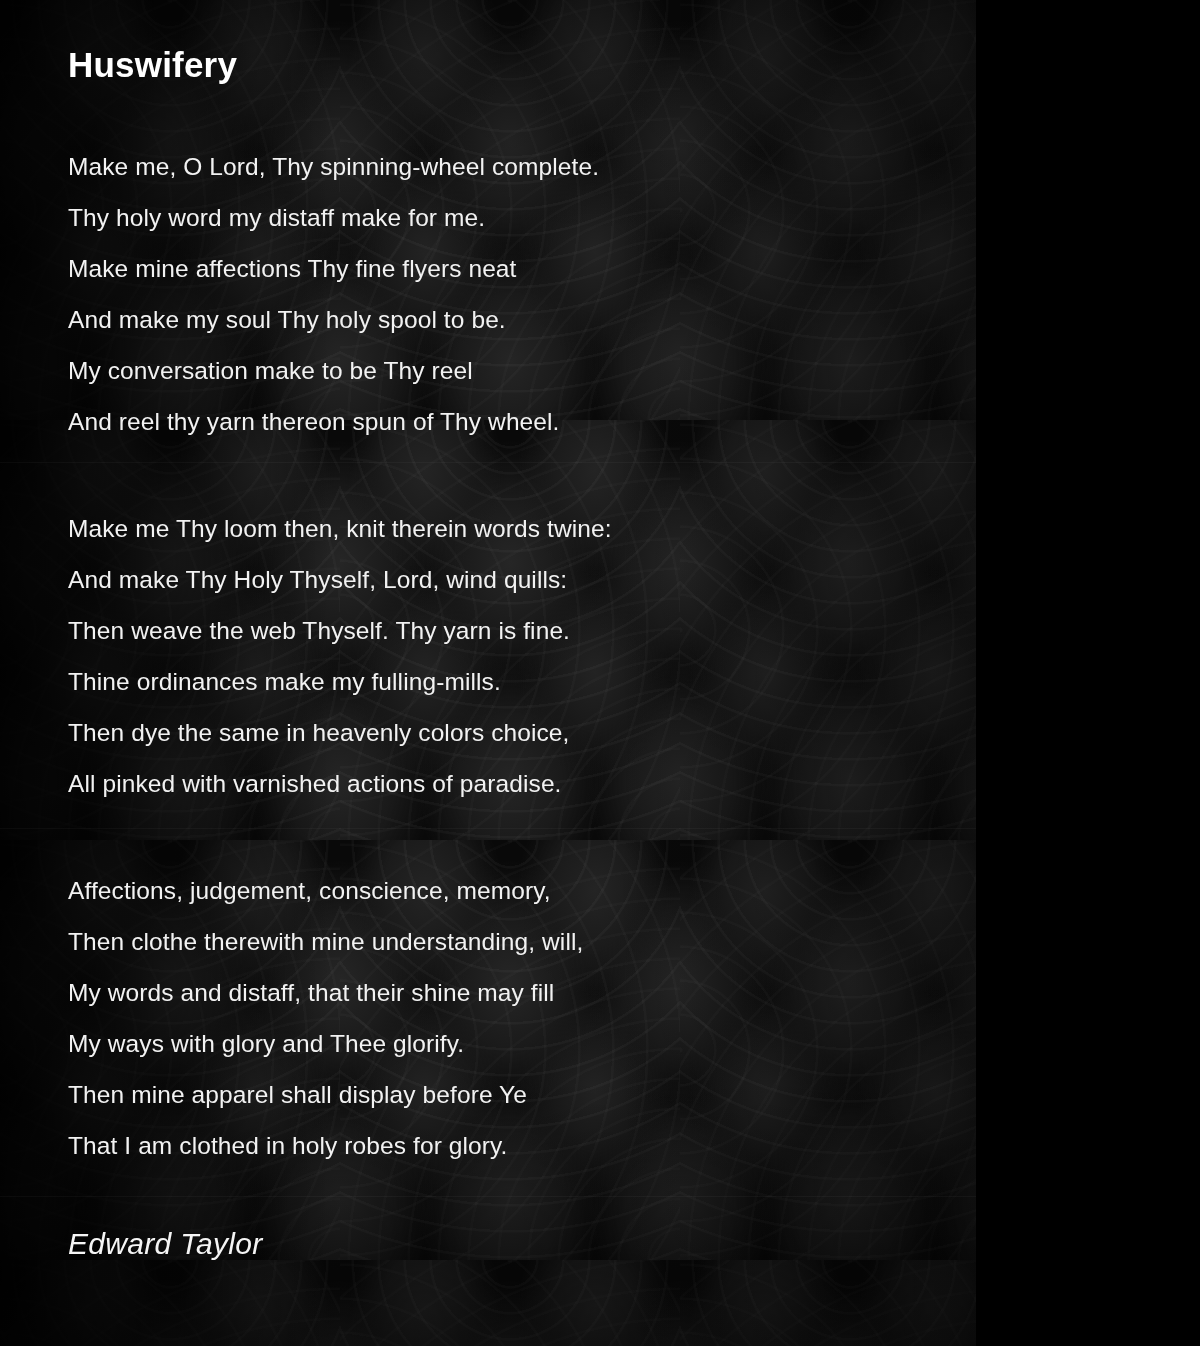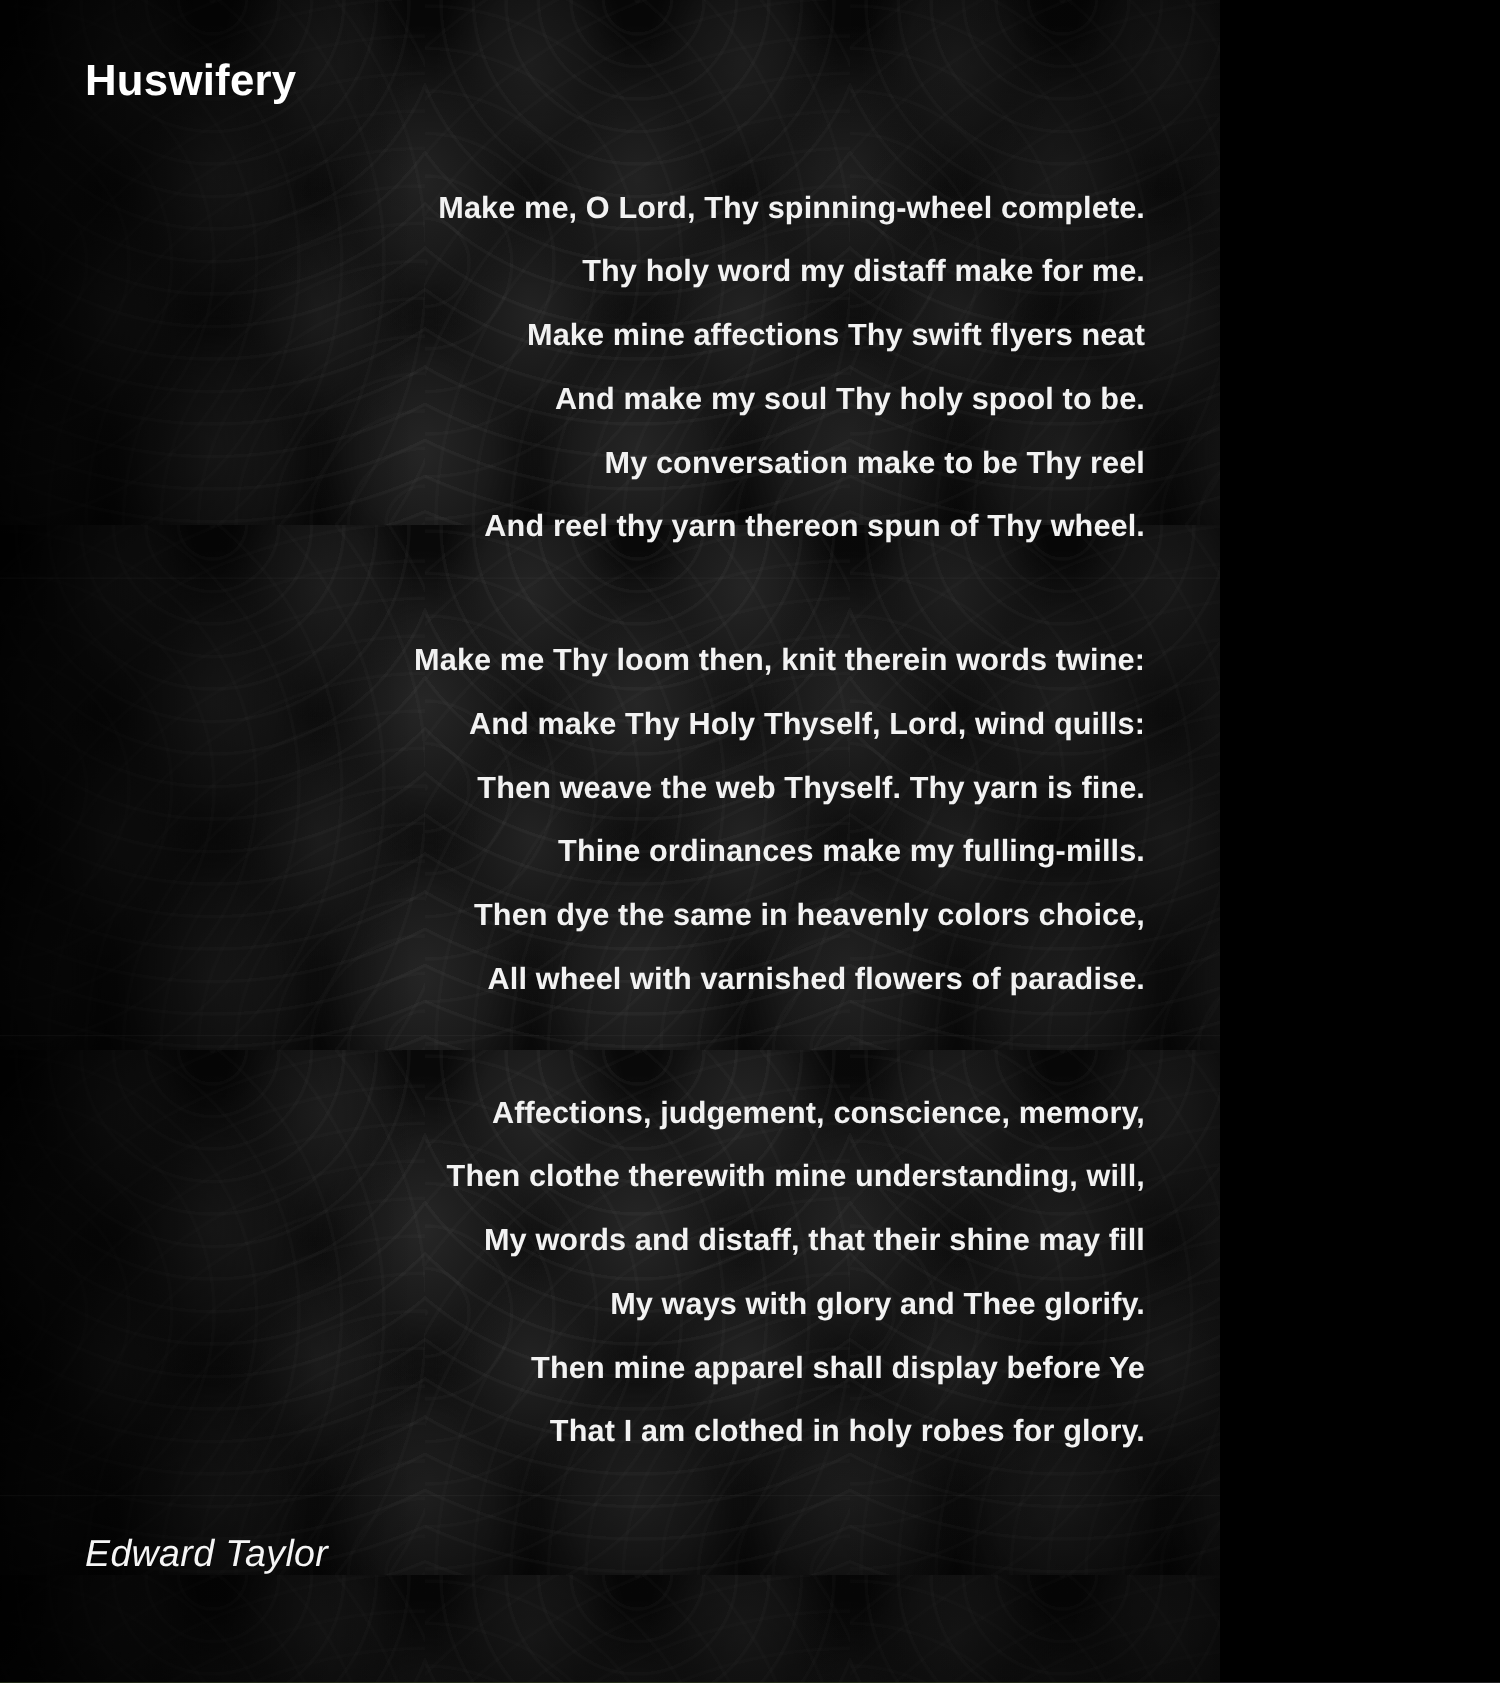--- a/index.html
+++ b/index.html
@@ -75,25 +75,24 @@
     letter-spacing: 0.2px;
     margin: 0 0 56px 0;
     line-height: 1.1;
   }
   .stanza {
     margin: 0 0 56px 0;
   }
   .poem-line {
     color: #f2f2f2;
     font-size: 24.5px;
-    font-weight: bold;
+    font-weight: normal;
     line-height: 51px;
     white-space: pre;
     letter-spacing: 0.1px;
-    text-align: right;
   }
   .author {
     color: #f5f5f5;
     font-size: 30px;
     font-style: italic;
     font-weight: normal;
     letter-spacing: 0.3px;
   }
 </style>
 </head>
@@ -106,33 +105,33 @@
   <div class="band-seam" style="top:462px"></div>
   <div class="band-seam" style="top:828px"></div>
   <div class="band-seam" style="top:1196px"></div>
 
   <div class="content">
     <h1 class="poem-title">Huswifery</h1>
 
     <div class="stanza">
       <div class="poem-line">Make me, O Lord, Thy spinning-wheel complete.</div>
       <div class="poem-line">Thy holy word my distaff make for me.</div>
-      <div class="poem-line">Make mine affections Thy swift flyers neat</div>
+      <div class="poem-line">Make mine affections Thy fine flyers neat</div>
       <div class="poem-line">And make my soul Thy holy spool to be.</div>
       <div class="poem-line">My conversation make to be Thy reel</div>
       <div class="poem-line">And reel thy yarn thereon spun of Thy wheel.</div>
     </div>
 
     <div class="stanza">
       <div class="poem-line">Make me Thy loom then, knit therein words twine:</div>
       <div class="poem-line">And make Thy Holy Thyself, Lord, wind quills:</div>
       <div class="poem-line">Then weave the web Thyself. Thy yarn is fine.</div>
       <div class="poem-line">Thine ordinances make my fulling-mills.</div>
       <div class="poem-line">Then dye the same in heavenly colors choice,</div>
-      <div class="poem-line">All wheel with varnished flowers of paradise.</div>
+      <div class="poem-line">All pinked with varnished actions of paradise.</div>
     </div>
 
     <div class="stanza">
       <div class="poem-line">Affections, judgement, conscience, memory,</div>
       <div class="poem-line">Then clothe therewith mine understanding, will,</div>
       <div class="poem-line">My words and distaff, that their shine may fill</div>
       <div class="poem-line">My ways with glory and Thee glorify.</div>
       <div class="poem-line">Then mine apparel shall display before Ye</div>
       <div class="poem-line">That I am clothed in holy robes for glory.</div>
     </div>

